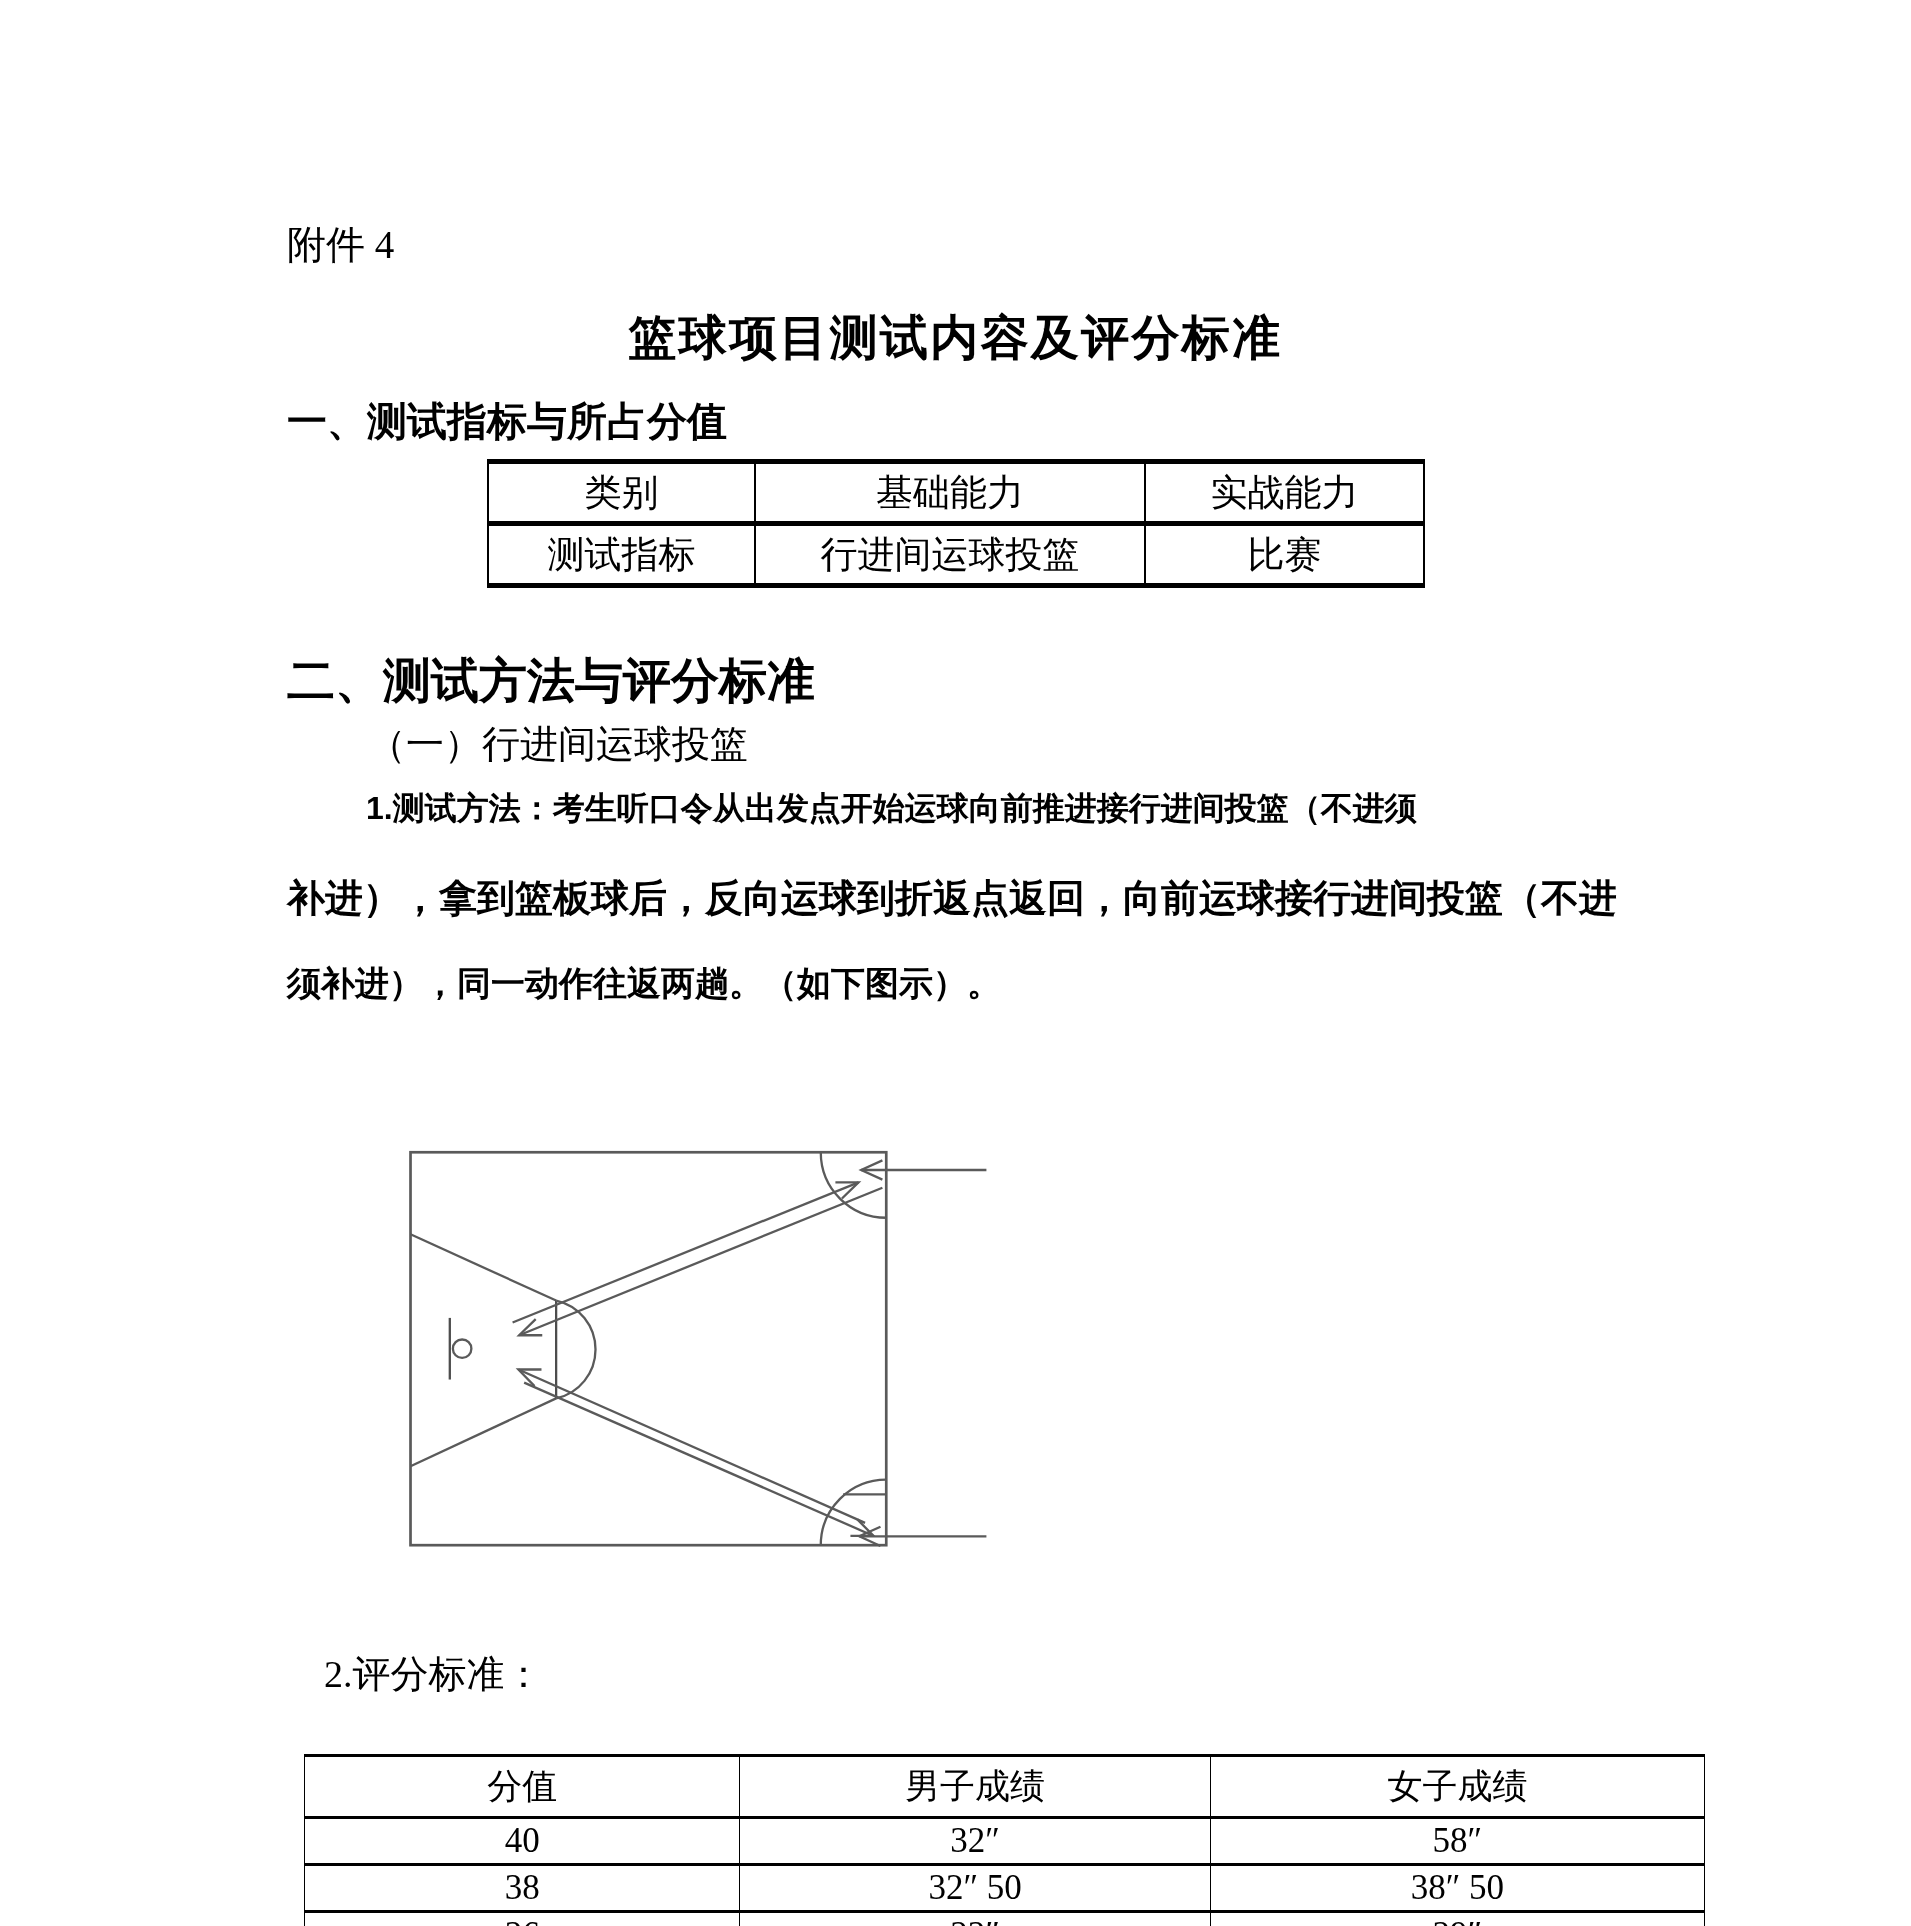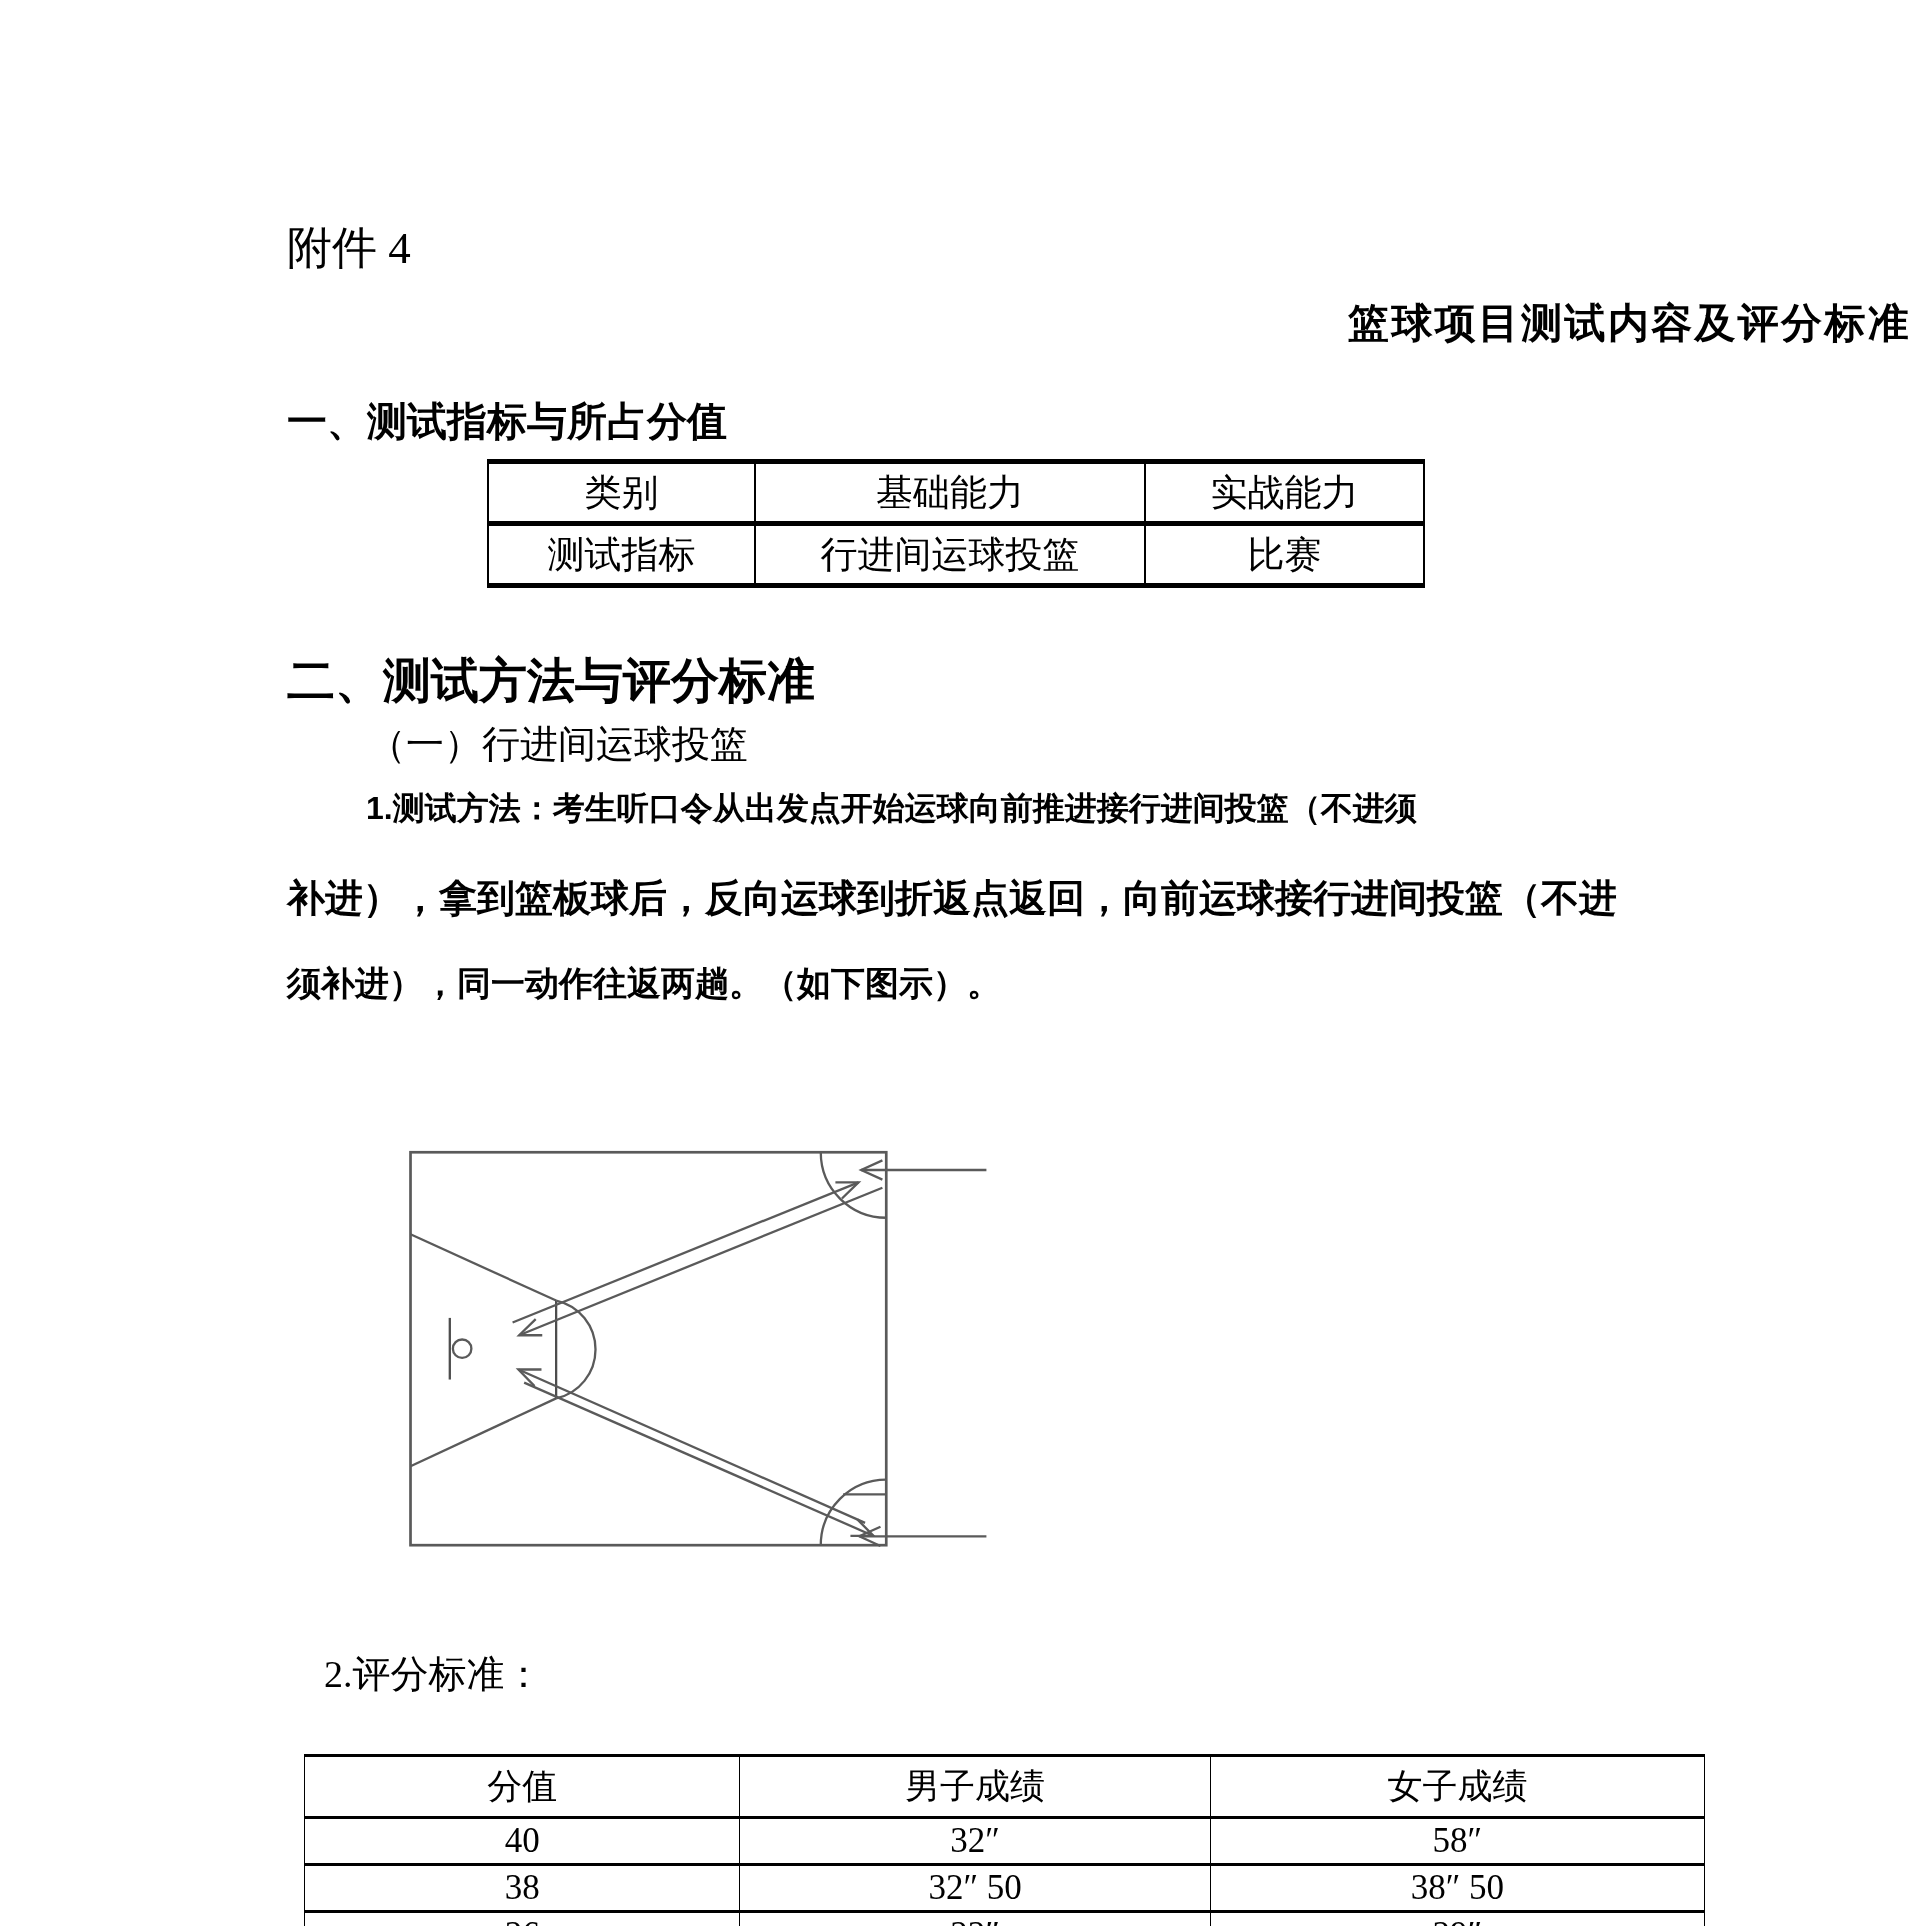--- a/index.html
+++ b/index.html
@@ -4,22 +4,22 @@
 <style>
   html,body { margin:0; padding:0; background:#888; }
   .page {
     position:relative; width:1911px; height:2703px; background:#ffffff;
     font-family:"Liberation Serif", serif; color:#000; overflow:hidden;
   }
   .abs { position:absolute; white-space:nowrap; line-height:1.15; }
   .hei  { font-family:"Liberation Sans", sans-serif; font-weight:700; }
   .song { font-family:"Liberation Serif", serif; font-weight:400; }
 
-  .attachment { left:287px; top:223px; font-size:45px; }
-  .doc-title  { left:0; top:300px; width:100%; text-align:right; font-size:41px; letter-spacing:2.3px; }
+  .attachment { left:287px; top:223px; font-size:39px; }
+  .doc-title  { left:0; top:310px; width:100%; text-align:center; font-size:48px; letter-spacing:2.3px; }
   .h-sec1     { left:287px; top:398px; font-size:40px; }
   .h-sec2     { left:287px; top:653px; font-size:48px; }
   .h-part1    { left:368px; top:723px; font-size:38px; }
   .p-line1    { left:366px; top:790px; font-size:32px; }
   .p-line2    { left:287px; top:877px; font-size:38px; }
   .p-line3    { left:287px; top:964px; font-size:34px; }
   .scoring-label { left:324px; top:1653px; font-size:38px; }
 
   table { border-collapse:collapse; table-layout:fixed; }
   #table1 { position:absolute; left:487px; top:459px; width:938px; }

